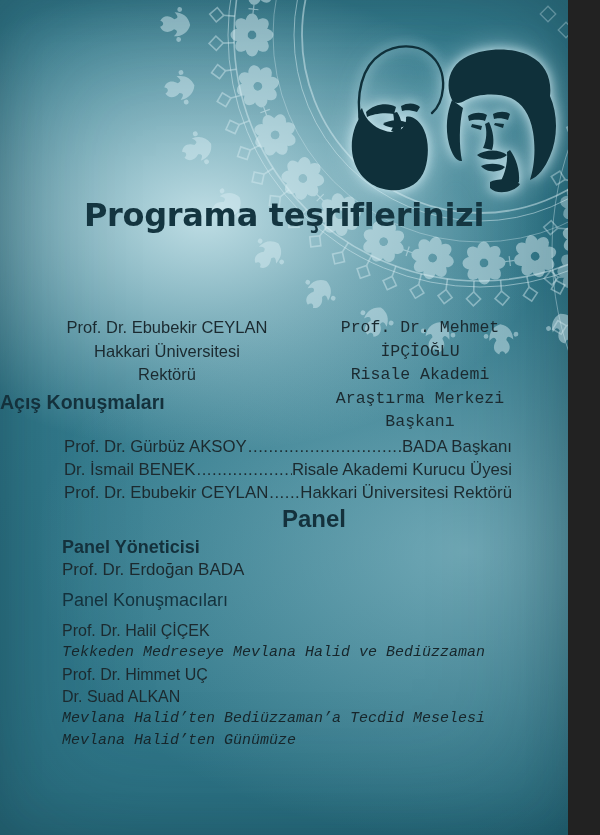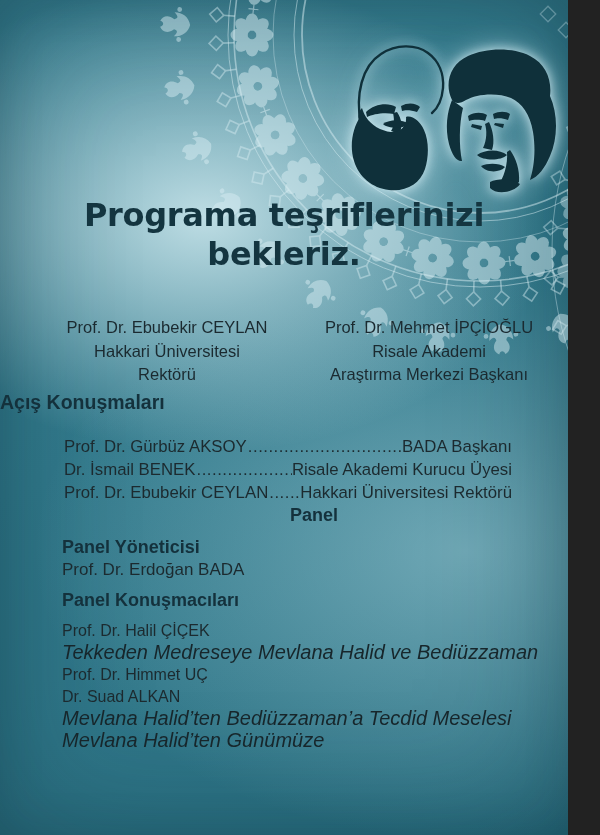--- a/index.html
+++ b/index.html
@@ -17,37 +17,37 @@
   .title{
     position:absolute;top:196px;left:0;right:0;text-align:center;
     font-family:"DejaVu Sans","Liberation Sans",sans-serif;
     font-weight:700;font-size:32px;line-height:39px;letter-spacing:-.3px;color:#143540;
   }
   .hosts-left,.hosts-right{
     position:absolute;top:316px;text-align:center;
     font-size:16.5px;line-height:23.5px;color:#1b2a30;
   }
   .hosts-left{left:60px;width:214px;}
-  .hosts-right{left:319px;width:220px;}
+  .hosts-right{left:310px;width:220px;font-family:Liberation Mono, monospace;}
   .opening-h{position:absolute;top:391px;left:0;right:0;text-align:left;
     font-size:19.5px;font-weight:700;color:#14313c;}
   .opening-list{position:absolute;top:436px;left:64px;right:56px;
     font-size:16.8px;color:#1c2a2f;}
   .row{display:flex;align-items:baseline;line-height:22.8px;}
   .row .nm,.row .rl{white-space:nowrap;}
   .row .dots{flex:1 1 auto;overflow:hidden;white-space:nowrap;letter-spacing:.5px;padding:0 1px;}
   .panel-h{position:absolute;top:505px;left:60px;right:0;text-align:center;
-    font-size:18px;font-weight:700;color:#14313c;}
+    font-size:24px;font-weight:700;color:#14313c;}
   .mod-label{position:absolute;top:537px;left:62px;font-size:18px;font-weight:700;color:#14313c;}
   .mod-name{position:absolute;top:560px;left:62px;font-size:17px;color:#1c2a2f;}
-  .speakers-label{position:absolute;top:590px;left:62px;font-size:18px;font-weight:700;color:#14313c;}
+  .speakers-label{position:absolute;top:590px;left:62px;font-size:18px;font-weight:400;color:#14313c;}
   .speakers{position:absolute;top:620px;left:62px;right:26px;}
   .sp-name{font-size:16px;line-height:21.9px;color:#1c2a2f;}
-  .sp-topic{font-size:20px;line-height:21.9px;font-style:italic;color:#17262b;
-    font-family:Liberation Sans, sans-serif;}
+  .sp-topic{font-size:15px;line-height:21.9px;font-style:italic;color:#17262b;
+    font-family:Liberation Mono, monospace;}
 </style>
 </head>
 <body>
 
 <div class="poster">
 
   <svg class="layer" width="600" height="835" viewBox="0 0 600 835">
     <defs>
       <g id="rosette" fill="#d8edf2">
         <ellipse cx="0" cy="-13" rx="6.5" ry="8.5"></ellipse>
@@ -198,21 +198,20 @@
       <path d="M489,122 C493,130 495,142 492,150 L483,148 C487,140 487,130 485,124 Z"></path>
       <path d="M477,155 C485,149 500,149 507,155 C501,161 483,161 477,155 Z"></path>
       <path d="M481,166 C488,163 499,163 505,167 C500,173 486,173 481,166 Z"></path>
       <path d="M510,150 C516,158 520,170 519,182 C513,188 504,190 497,187 C504,178 508,164 507,152 Z"></path>
       <path d="M490,182 C498,178 512,178 520,184 C514,193 496,195 490,188 Z"></path>
     </g>
   </svg>
 
   <div class="title">
     <div>Programa teşriflerinizi</div>
-    <div>bekleriz.</div>
   </div>
 
   <div class="hosts-left">
     <div>Prof. Dr. Ebubekir CEYLAN</div>
     <div>Hakkari Üniversitesi</div>
     <div>Rektörü</div>
   </div>
   <div class="hosts-right">
     <div>Prof. Dr. Mehmet İPÇİOĞLU</div>
     <div>Risale Akademi</div>

